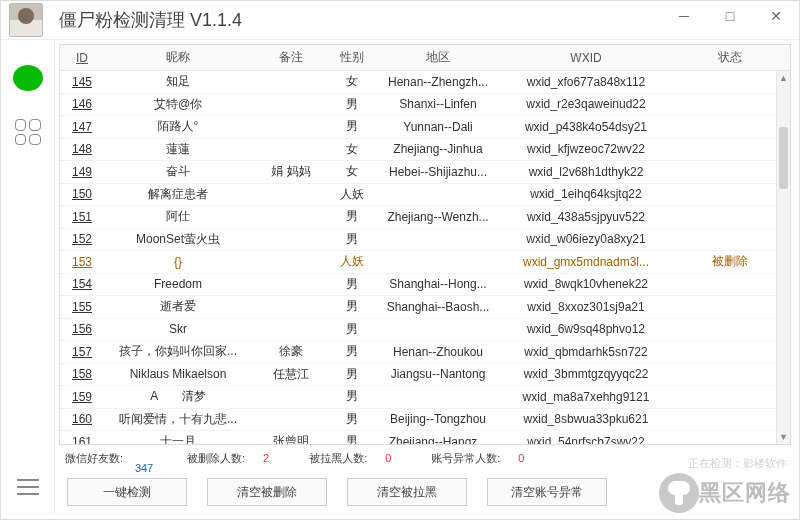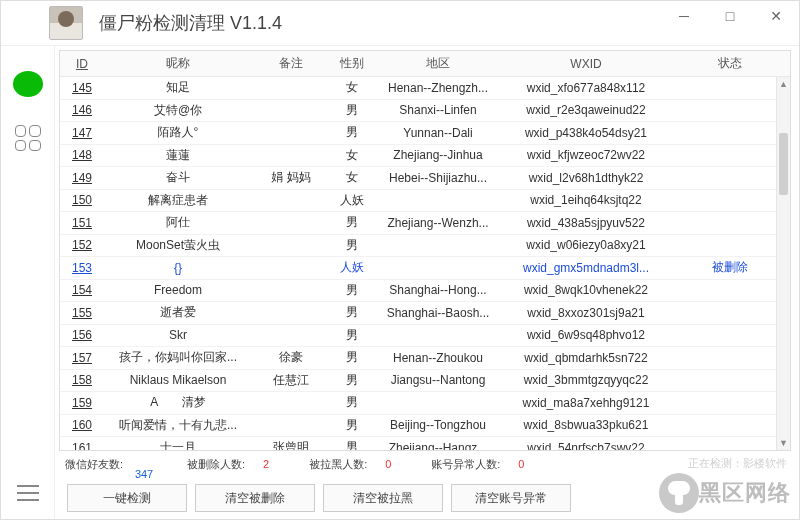--- a/index.html
+++ b/index.html
@@ -1,50 +1,50 @@
 <!DOCTYPE html>
 <html><head>
 <meta charset="utf-8">
 <style>
   * { box-sizing: border-box; font-family: "Microsoft YaHei", sans-serif; }
   body { margin:0; background:#fff; width:800px; height:520px; overflow:hidden; position:relative; }
   .outer { border:1px solid #ddd; width:800px; height:520px; position:relative; }
-  .titlebar { height:45px; display:flex; align-items:center; border-bottom:1px solid #eee; position:relative;padding-left:40px; }
+  .titlebar { height:39px; display:flex; align-items:center; border-bottom:1px solid #eee; position:relative; }
   .avatar { width:34px; height:34px; margin:4px 8px; background:linear-gradient(180deg,#c9c2b8 0 50%, #e9e6df 50%); border:1px solid #bbb; border-radius:2px; position:relative; overflow:hidden; }
   .avatar::after{content:"";position:absolute;left:8px;top:4px;width:16px;height:16px;border-radius:50%;background:#7c6a5a;}
   .title { font-size:18px; color:#444; margin-left:8px; white-space:nowrap; }
   .winctrl { position:absolute; right:0; top:0; display:flex; }
   .winbtn { width:46px; height:30px; display:flex; align-items:center; justify-content:center; color:#666; font-size:14px; }
   .body { display:flex; height:calc(100% - 45px); }
   .leftnav { width:54px; background:#fff; border-right:1px solid #eee; display:flex; flex-direction:column; align-items:center; padding-top:25px; gap:28px; }
   .bubble { width:30px; height:26px; border-radius:50%; background:#09bb07; position:relative; }
   .bubble::after{content:"";position:absolute;left:6px;bottom:-4px;width:0;height:0;border:5px solid transparent;border-top-color:#09bb07;}
   .grid4 { width:26px; height:26px; display:grid; grid-template-columns:1fr 1fr; grid-template-rows:1fr 1fr; gap:3px; }
   .grid4 span{border:1.5px solid #888;border-radius:4px;}
   .leftnav .spacer { flex:1; }
   .hamb { width:22px; display:flex; flex-direction:column; gap:5px; margin-bottom:18px;}
   .hamb span{height:2px;background:#888;}
   .main { flex:1; padding:4px 8px 0 4px; display:flex; flex-direction:column; min-width:0;}
   .grid { flex:1; border:1px solid #ddd; overflow:hidden; display:flex; flex-direction:column; }
   .ghead, .grow { display:flex; align-items:center; font-size:12px; min-width:0;}
   .ghead { height:26px; background:#fafafa; border-bottom:1px solid #e8e8e8; color:#555;}
   .grow { height:22.5px; border-bottom:1px solid #f2f2f2; color:#333;}
-  .deleted .cell { color:#1d4ed8; }
+  .deleted .cell { color:#a16207; }
   .cell { text-align:center; white-space:nowrap; overflow:hidden; text-overflow:ellipsis; padding:0 4px;}
   .c-id{width:44px;text-decoration:underline;} .c-nick{width:148px;} .c-remark{width:78px;} .c-sex{width:44px;}
   .c-region{width:128px;} .c-wxid{width:168px;} .c-status{flex:1;}
   .gbody{flex:1;overflow:hidden;position:relative;}
   .scrollbar{position:absolute;right:0;top:0;bottom:0;width:14px;background:#f4f4f4;border-left:1px solid #e5e5e5;}
   .thumb{position:absolute;left:2px;right:2px;top:56px;height:62px;background:#cfcfcf;border-radius:2px;}
   .scrollbar .arr{position:absolute;left:0;right:0;height:14px;display:flex;align-items:center;justify-content:center;color:#888;font-size:9px;}
   .statsbar{height:26px;display:flex;align-items:center;font-size:11px;color:#444;padding:0 6px;gap:4px;}
   .statsbar .lbl{}
   .statsbar .val{min-width:34px;text-align:center;}
   .blue{color:#1560d8;margin-top:20px;} .red{color:#e33;}
-  .btnbar{height:42px;display:flex;align-items:center;gap:8px;padding:0 8px;}
+  .btnbar{height:42px;display:flex;align-items:center;gap:20px;padding:0 8px;}
   .btn{height:28px;min-width:120px;border:1px solid #ccc;background:#fafafa;font-size:12px;color:#444;display:flex;align-items:center;justify-content:center;}
   .watermark{position:absolute;right:8px;bottom:6px;display:flex;align-items:center;gap:0;color:#bdbdbd;font-weight:700;font-size:22px;letter-spacing:1px;pointer-events:none;}
   .mush{width:40px;height:40px;border-radius:50%;background:#c9c9c9;position:relative;}
   .mush::before{content:"";position:absolute;left:9px;top:8px;width:22px;height:14px;background:#fff;border-radius:11px 11px 10px 10px;}
   .mush::after{content:"";position:absolute;left:16px;top:20px;width:8px;height:12px;background:#fff;border-radius:3px;}
   .tiny{position:absolute;right:12px;bottom:48px;font-size:11px;color:#d0d0d0;}
 </style>
 </head>
 <body>
 <div class="outer">

